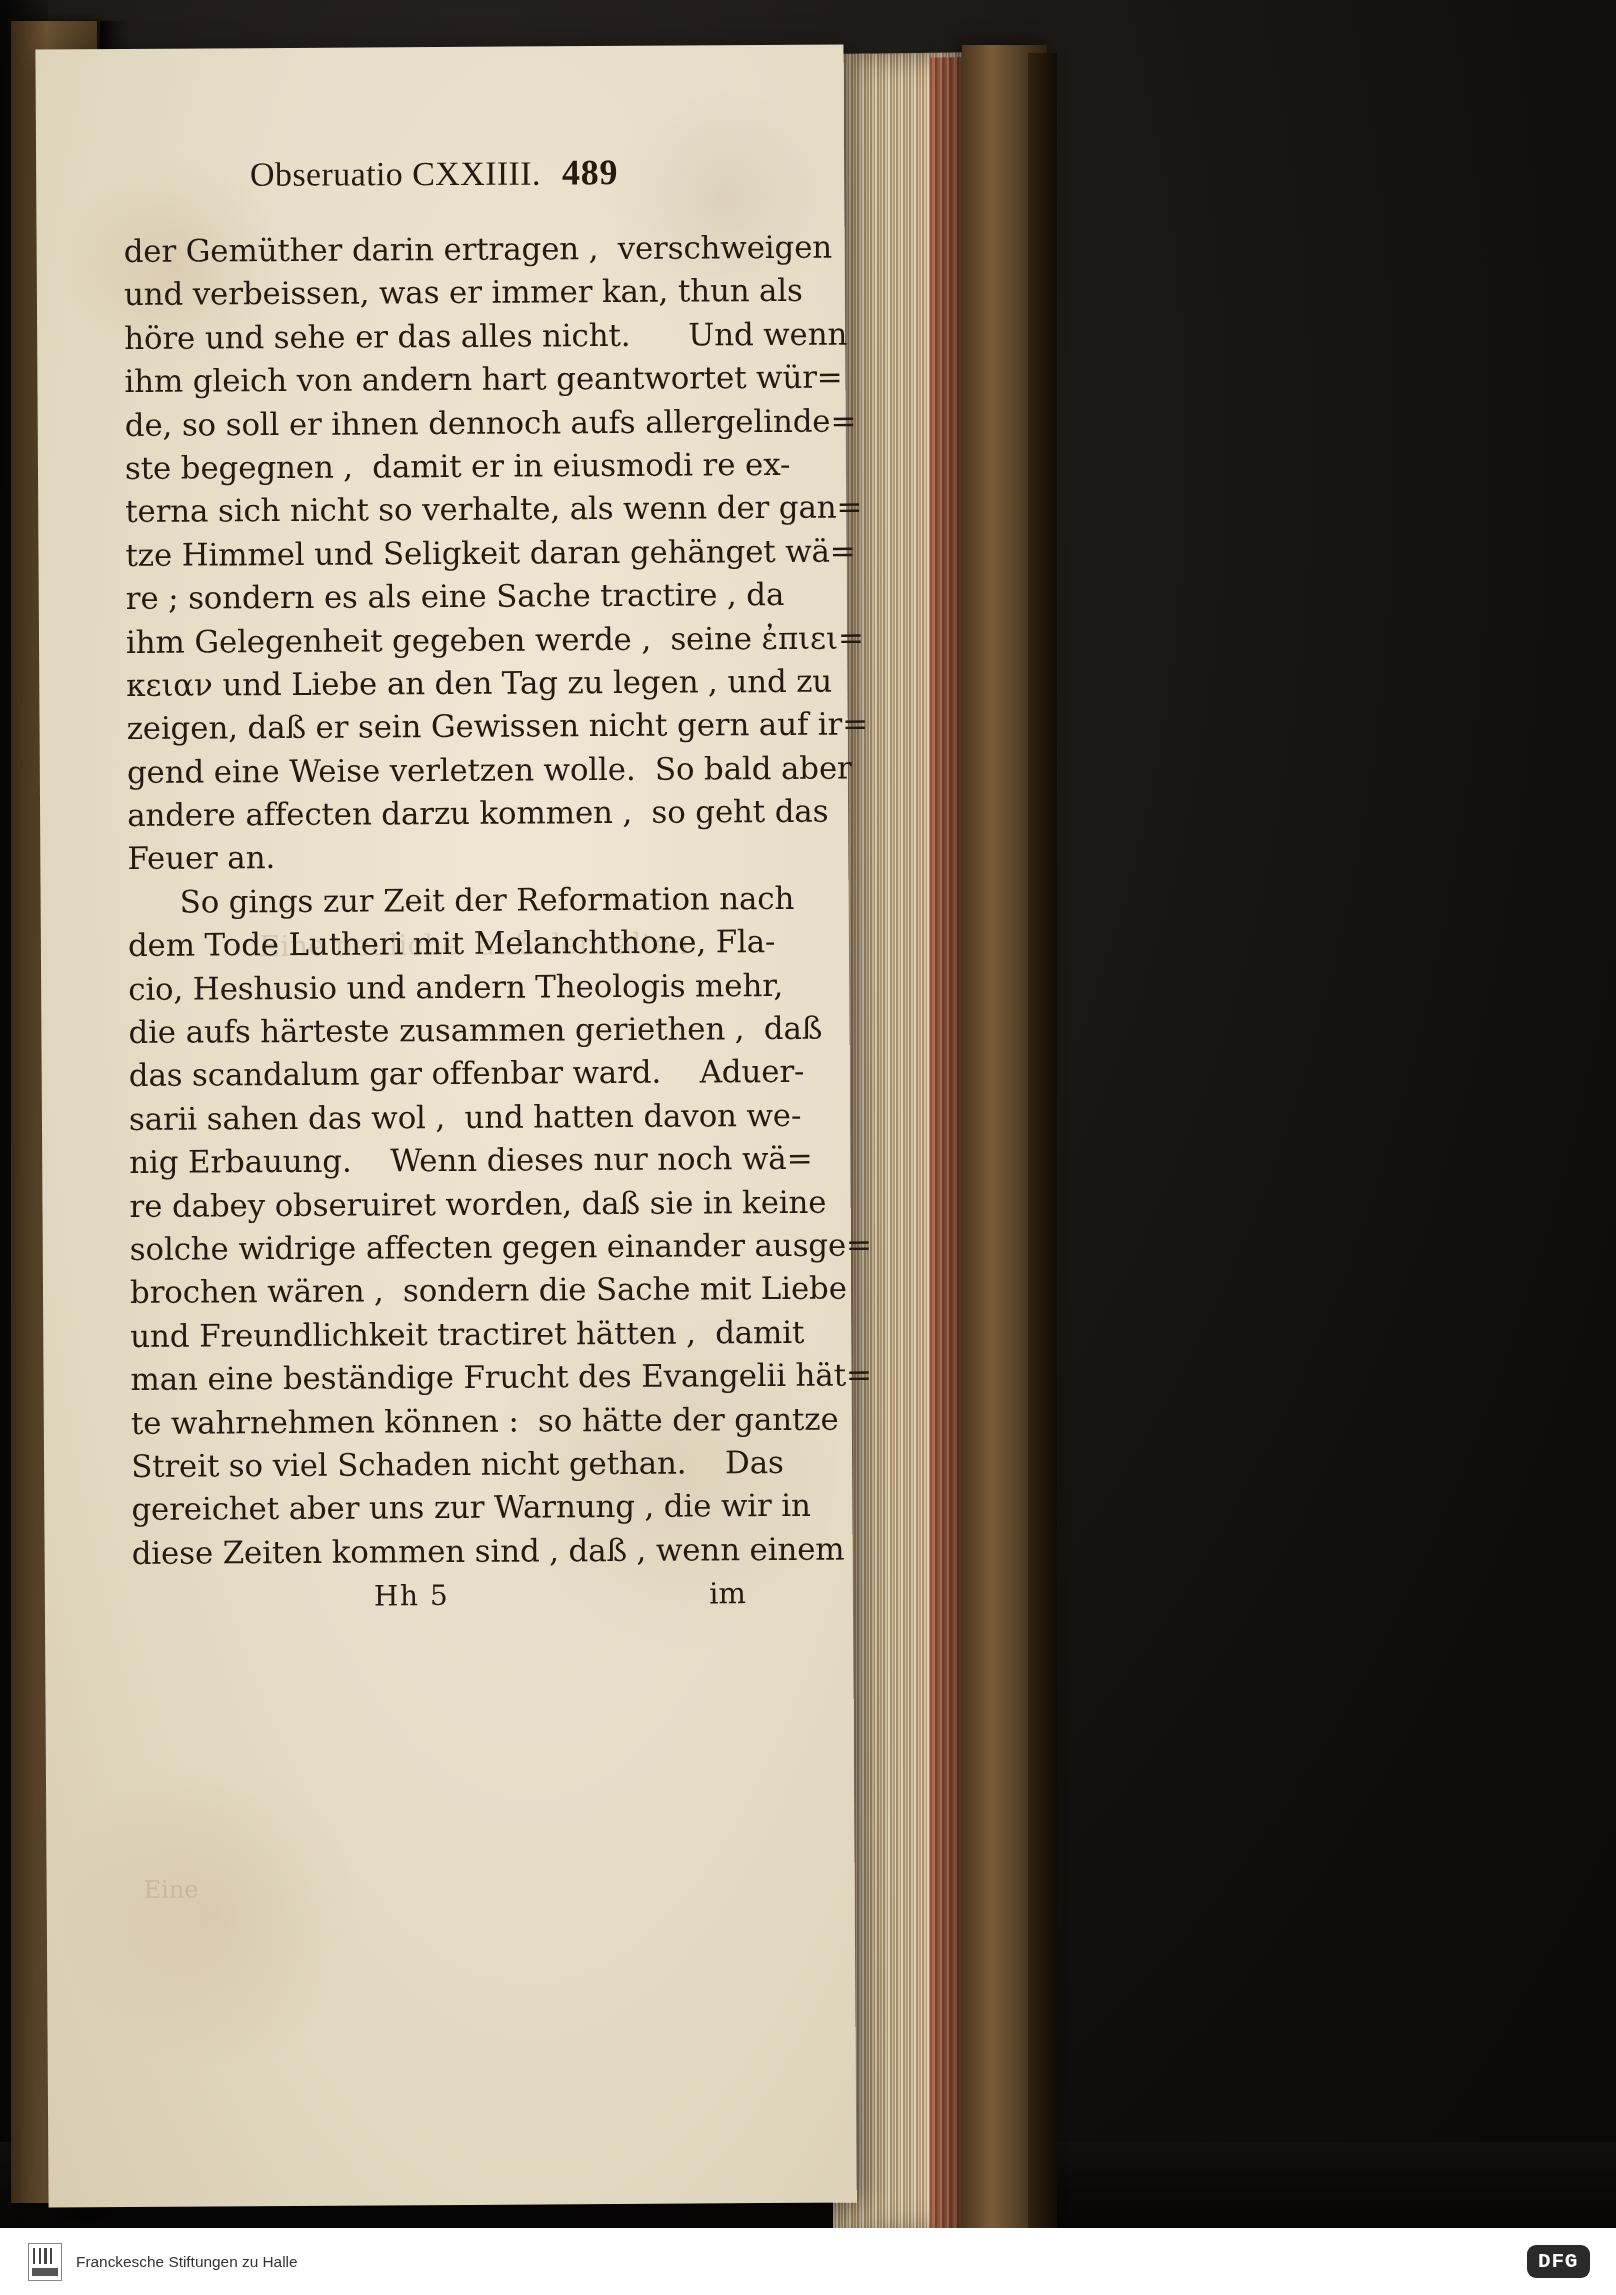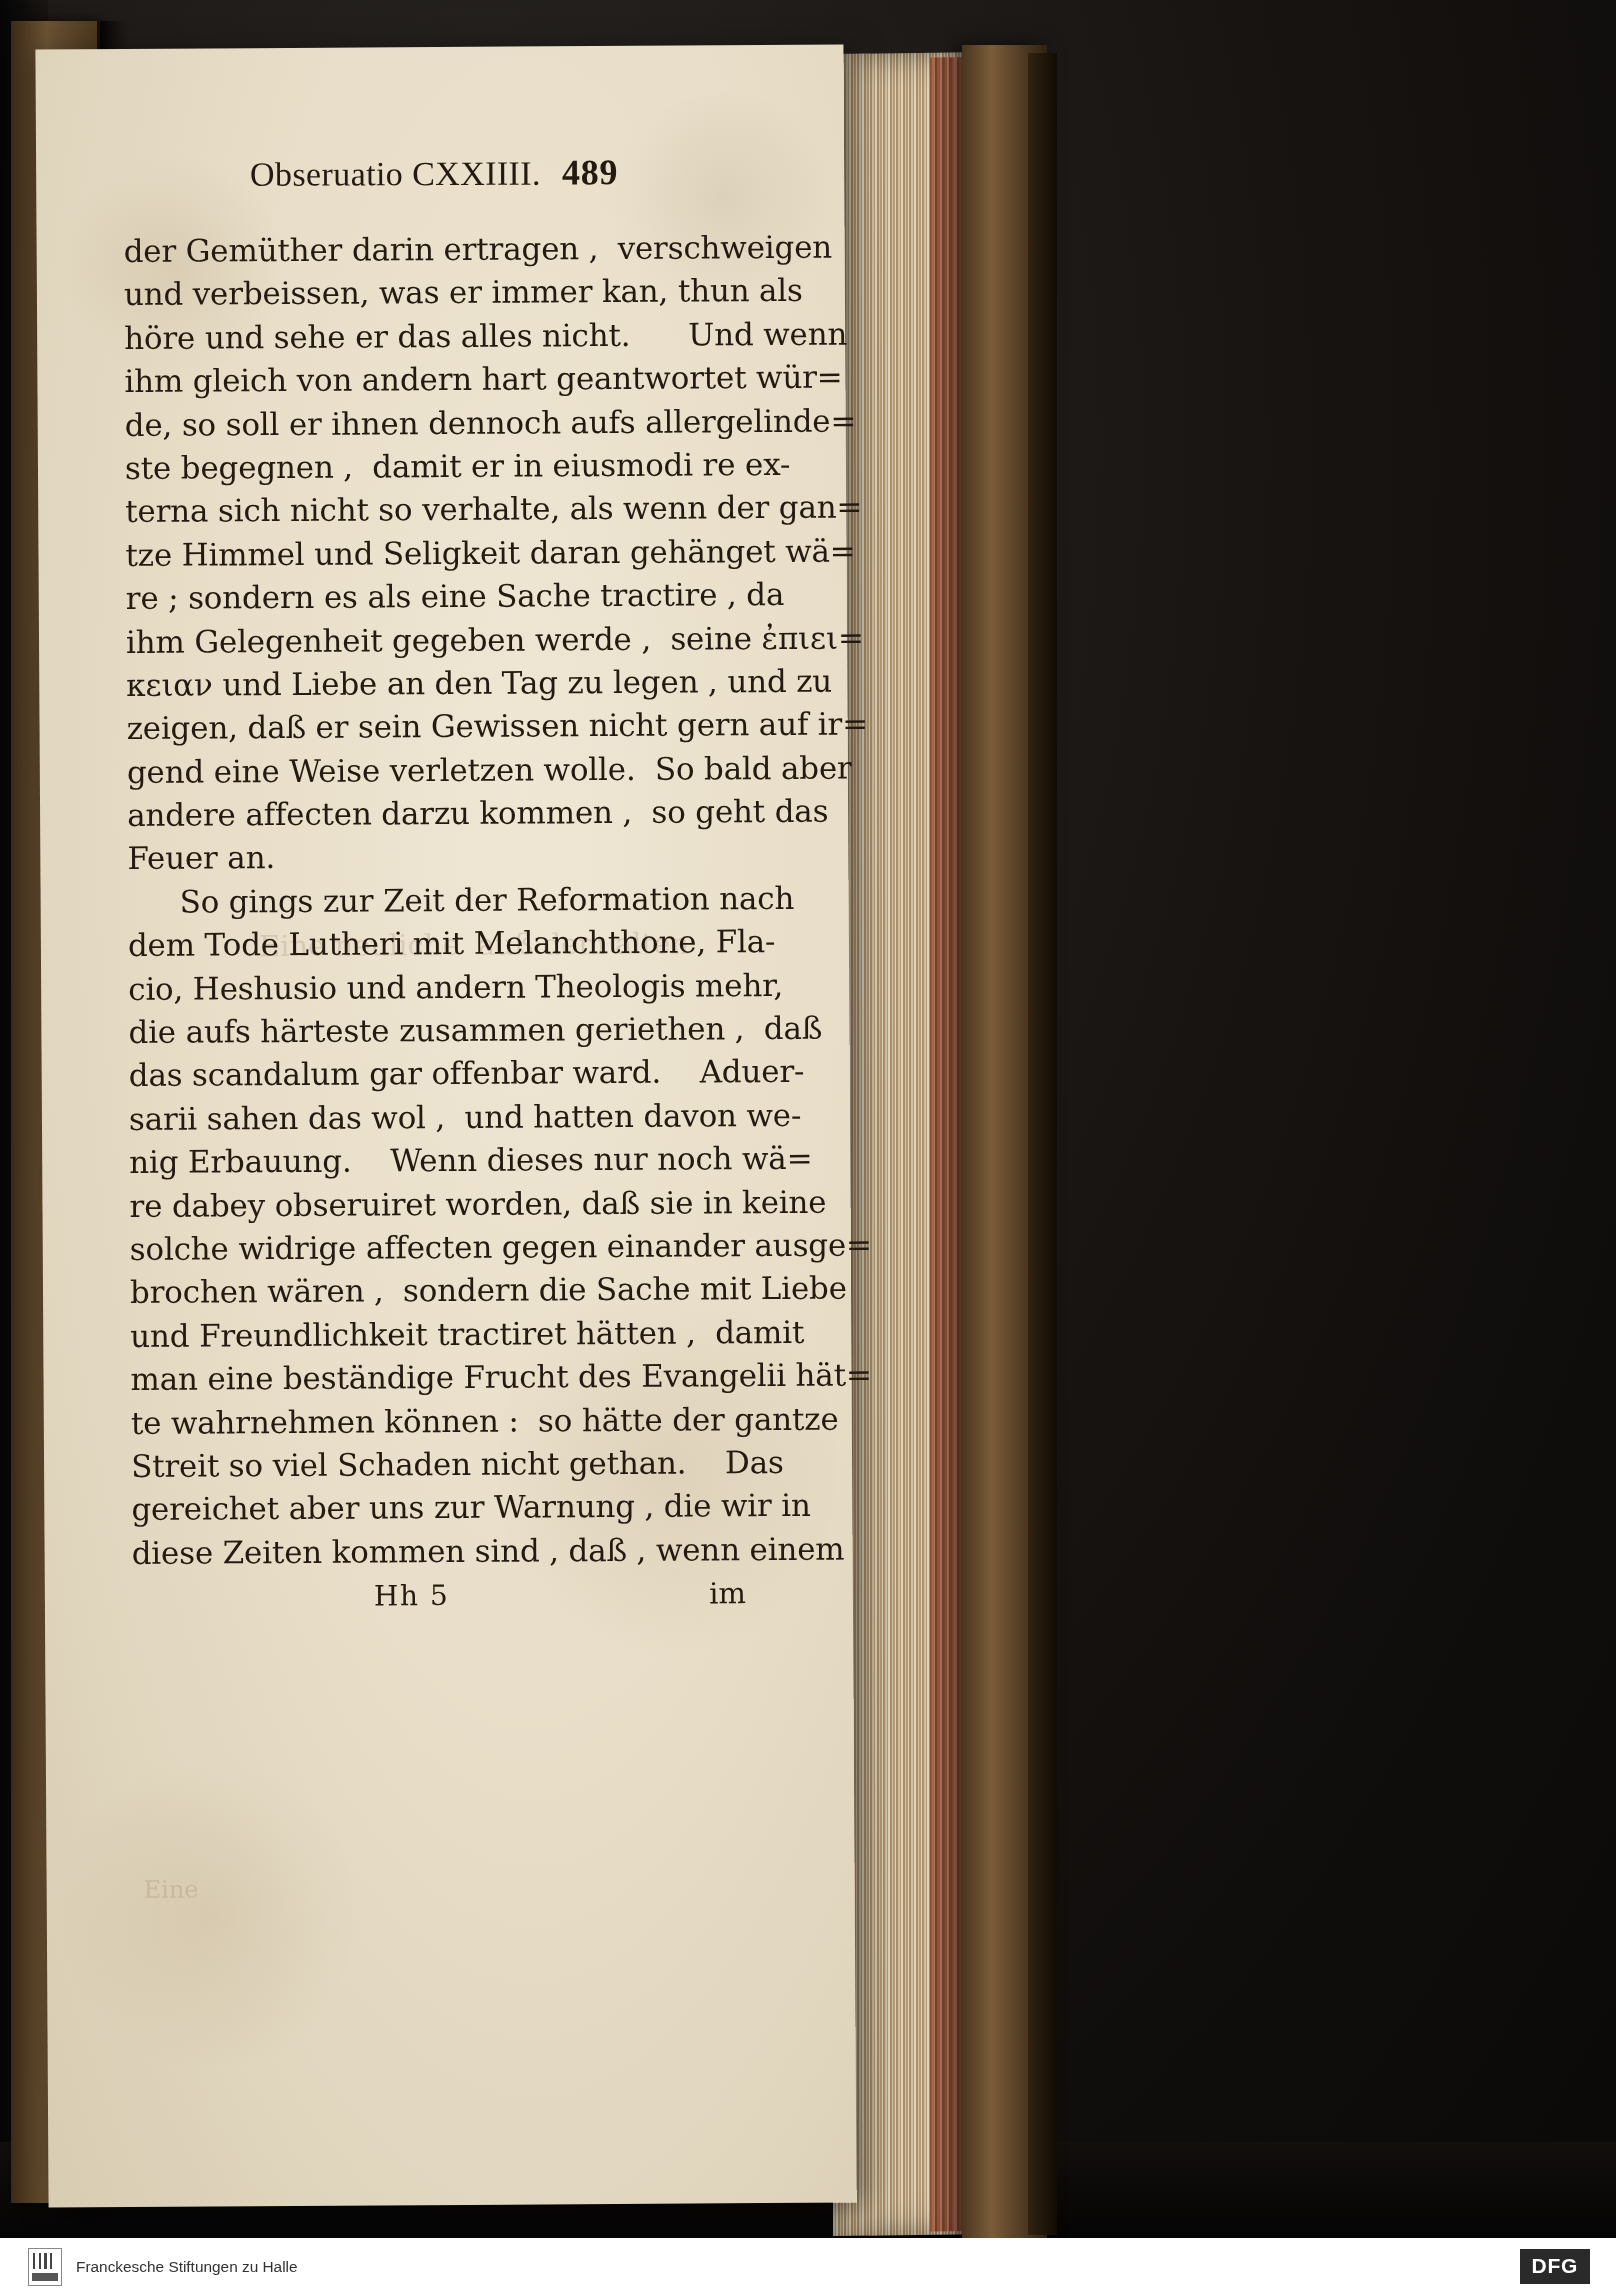--- a/index.html
+++ b/index.html
@@ -175,21 +175,21 @@
   .catchword {
     font-family: "DejaVu Serif", serif;
     font-size: 29px;
     color: #241a10;
   }
 
   
   #meta-bar {
     position: absolute;
     left: 0; bottom: 0;
-    width: 1617px; height: 57px;
+    width: 1617px; height: 67px;
     background: #ffffff;
     display: flex;
     align-items: center;
     justify-content: space-between;
     padding: 0 27.5px;
     box-sizing: border-box;
   }
   #meta-left {
     display: flex;
     align-items: center;
@@ -219,28 +219,28 @@
     left: 3.2px; bottom: 4px;
     width: 26px; height: 7.3px;
     background: #555;
   }
   #fs-caption {
     font-family: "Liberation Sans", sans-serif;
     font-size: 15.4px;
     color: #333;
   }
   #dfg-logo {
-    font-family: Liberation Sans, sans-serif;
+    font-family: Liberation Mono, monospace;
     font-size: 21px;
     font-weight: 700;
     letter-spacing: 0.8px;
     color: #ffffff;
     background: #2a2a2a;
     padding: 4.8px 11.3px 5.7px 11.3px;
-    border-radius: 0;
+    border-radius: 9px;
   }
 
   
   .ghost {
     position: absolute;
     color: rgba(90,60,40,0.14);
     font-family: "DejaVu Serif", serif;
     font-size: 29px;
     white-space: pre;
     pointer-events: none;

